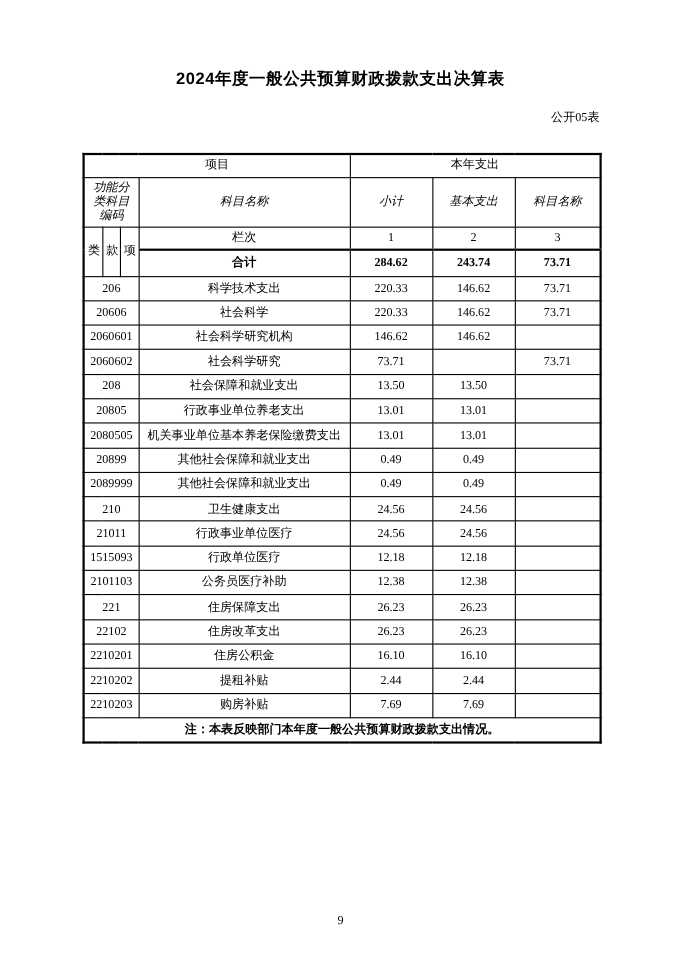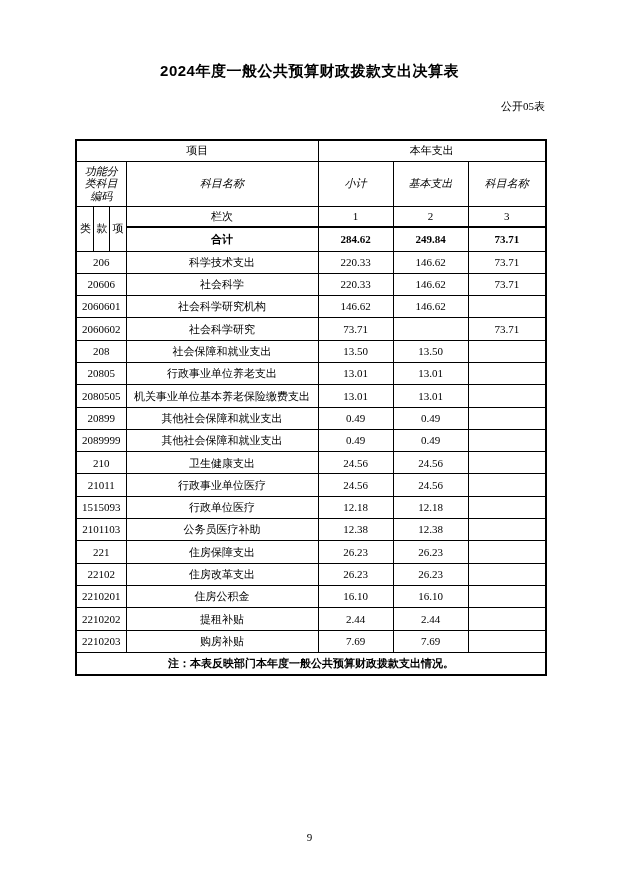--- a/index.html
+++ b/index.html
@@ -121,21 +121,21 @@
         <td rowspan="2">款</td>
         <td rowspan="2">项</td>
         <td>栏次</td>
         <td>1</td>
         <td>2</td>
         <td>3</td>
       </tr>
       <tr class="hdr-total">
         <td class="bold">合计</td>
         <td class="cell-num bold">284.62</td>
-        <td class="cell-num bold">249.84</td>
+        <td class="cell-num bold">243.74</td>
         <td class="cell-num bold">73.71</td>
       </tr>
     </thead>
     <tbody>
   <tr class="data-row">
     <td colspan="3" class="cell-code">206</td>
     <td class="cell-name">科学技术支出</td>
     <td class="cell-num">220.33</td>
     <td class="cell-num">146.62</td>
     <td class="cell-num">73.71</td>

